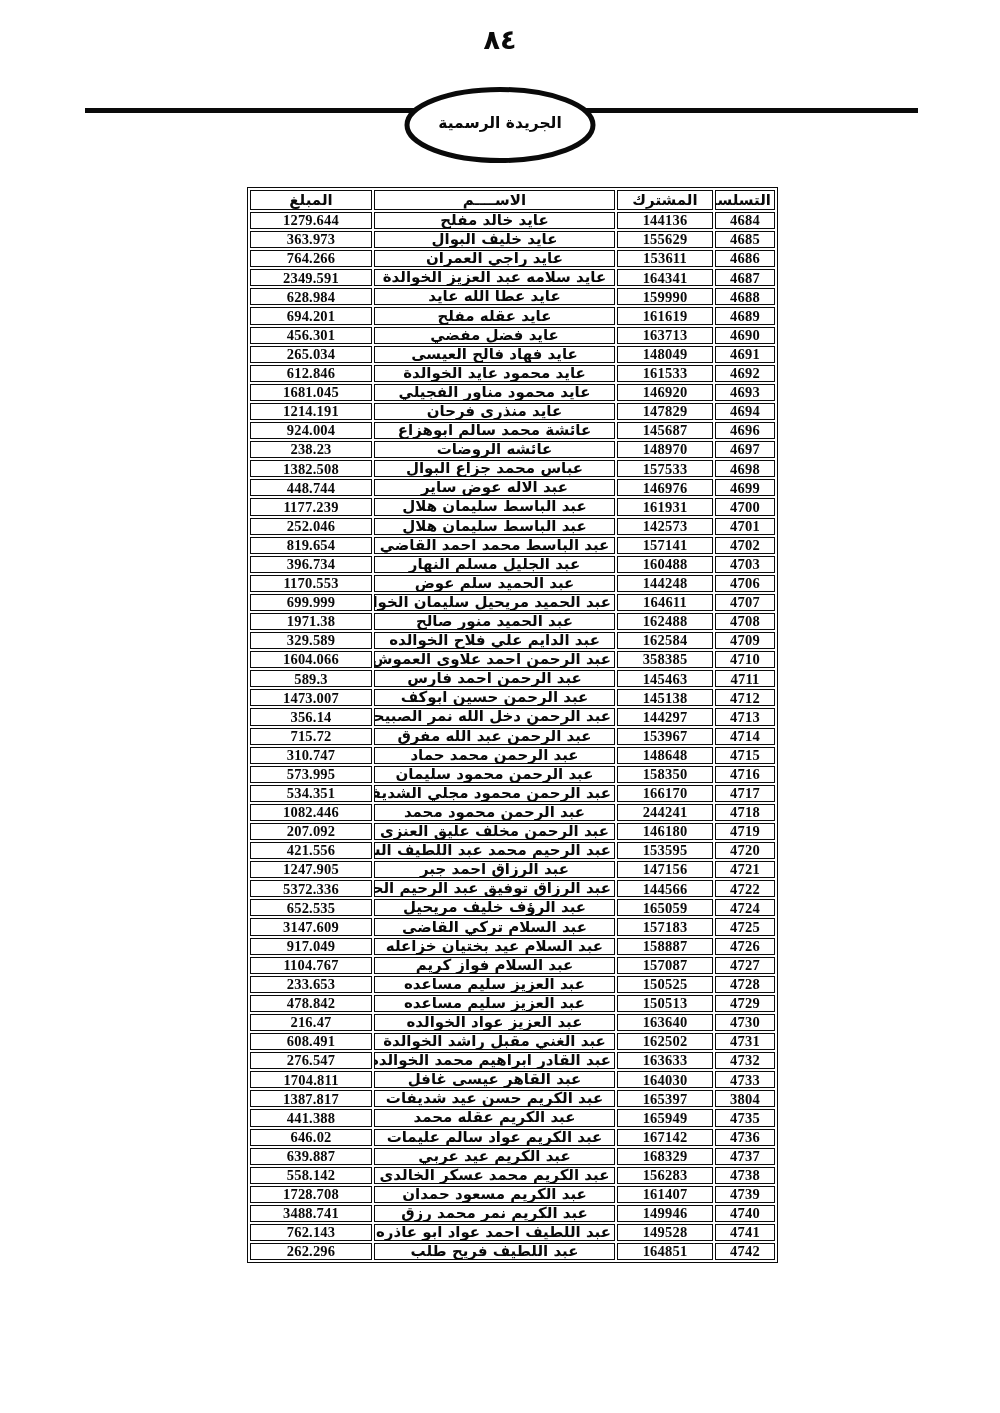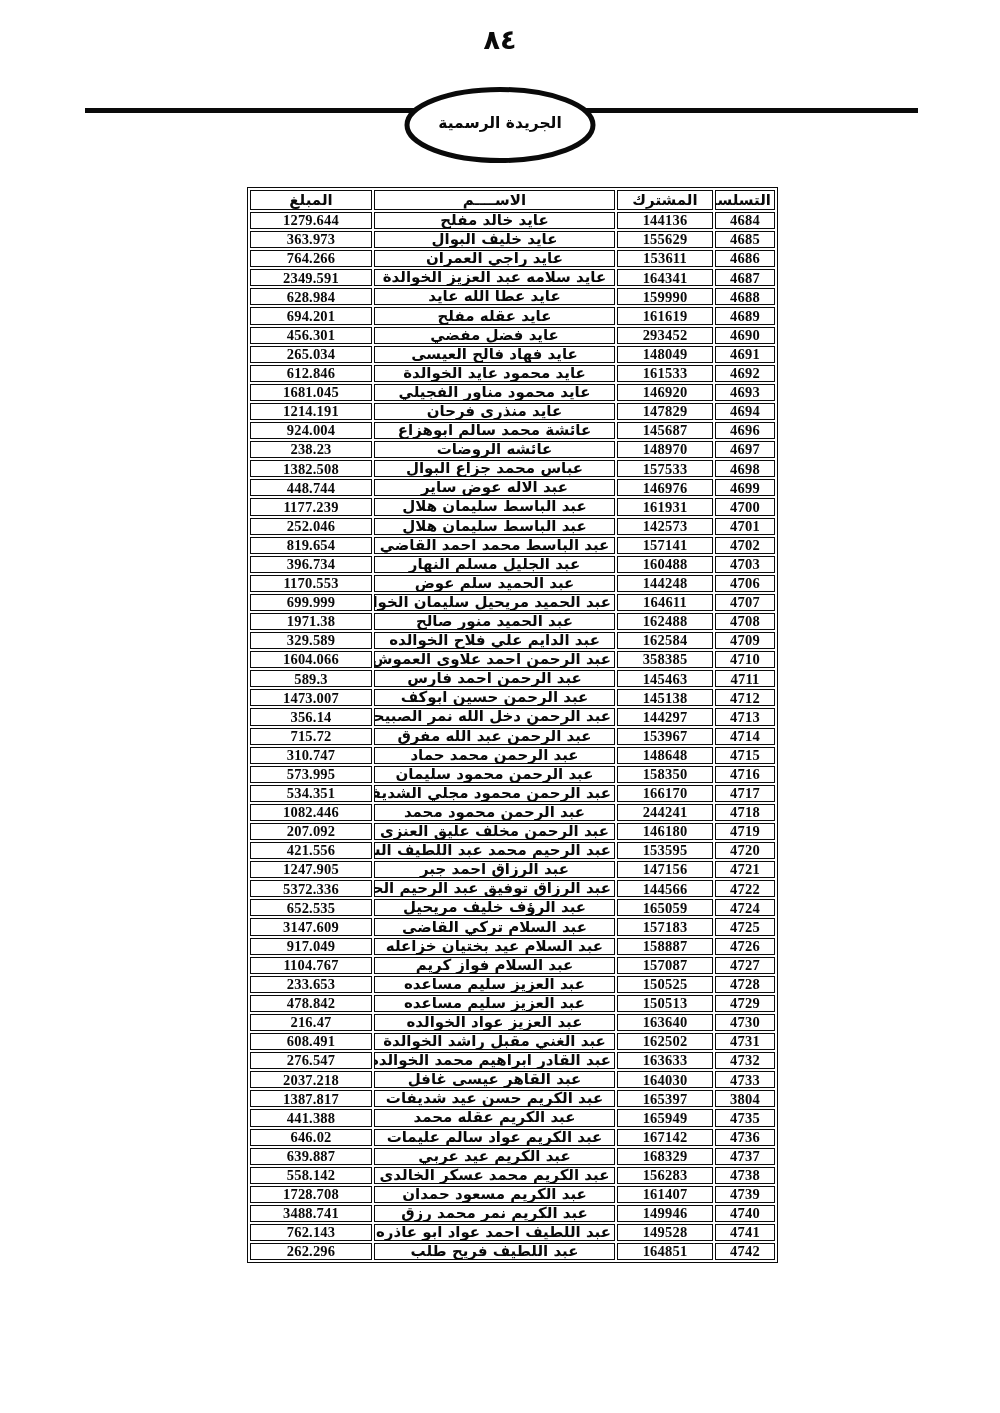--- a/index.html
+++ b/index.html
@@ -125,21 +125,21 @@
           <td class="c-amount num">628.984</td>
         </tr>
         <tr>
           <td class="c-serial num">4689</td>
           <td class="c-sub num">161619</td>
           <td class="c-name ar">عايد عقله مفلح</td>
           <td class="c-amount num">694.201</td>
         </tr>
         <tr>
           <td class="c-serial num">4690</td>
-          <td class="c-sub num">293452</td>
+          <td class="c-sub num">163713</td>
           <td class="c-name ar">عايد فضل مفضي</td>
           <td class="c-amount num">456.301</td>
         </tr>
         <tr>
           <td class="c-serial num">4691</td>
           <td class="c-sub num">148049</td>
           <td class="c-name ar">عايد فهاد فالح العيسى</td>
           <td class="c-amount num">265.034</td>
         </tr>
         <tr>
@@ -361,21 +361,21 @@
         <tr>
           <td class="c-serial num">4732</td>
           <td class="c-sub num">163633</td>
           <td class="c-name ar">عبد القادر ابراهيم محمد الخوالده</td>
           <td class="c-amount num">276.547</td>
         </tr>
         <tr>
           <td class="c-serial num">4733</td>
           <td class="c-sub num">164030</td>
           <td class="c-name ar">عبد القاهر عيسى غافل</td>
-          <td class="c-amount num">2037.218</td>
+          <td class="c-amount num">1704.811</td>
         </tr>
         <tr>
           <td class="c-serial num">3804</td>
           <td class="c-sub num">165397</td>
           <td class="c-name ar">عبد الكريم حسن عيد شديفات</td>
           <td class="c-amount num">1387.817</td>
         </tr>
         <tr>
           <td class="c-serial num">4735</td>
           <td class="c-sub num">165949</td>

